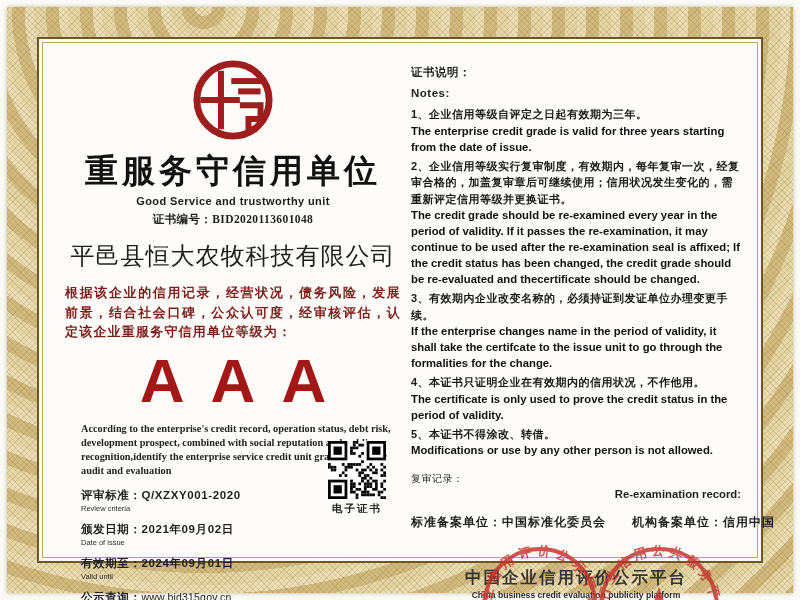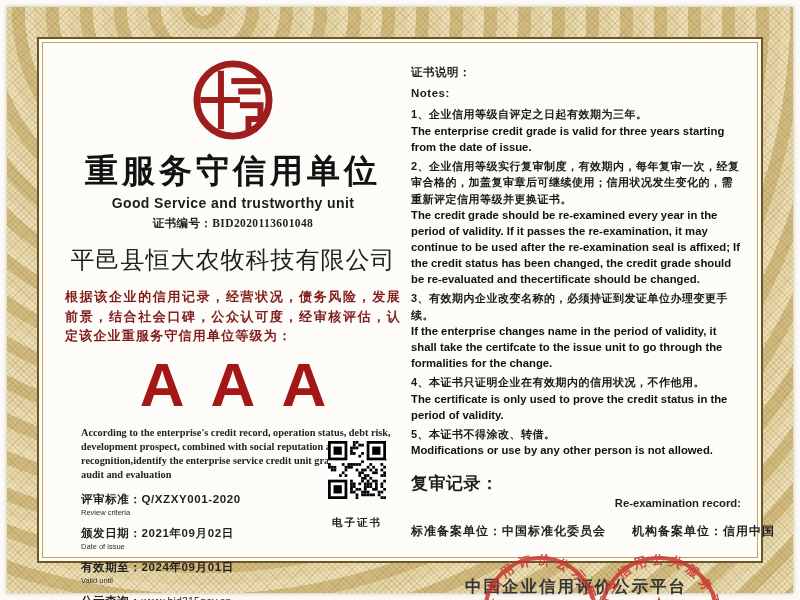--- a/index.html
+++ b/index.html
@@ -23,21 +23,21 @@
   .inner-line2 { width:100%; height:100%; border:1px solid #bfa35f; position:relative; background:#fdfcf8; }
 
   .paper { position:absolute; inset:0; }
 
   
   .col-left { position:absolute; left:22px; top:6px; width:336px; }
   .logo-wrap { text-align:center; margin-top:8px; }
   .logo-wrap svg { width:86px; height:86px; }
 
   .title-cn { text-align:center; font-size:33px; font-weight:bold; letter-spacing:4px; color:#121212; margin-top:2px; white-space:nowrap; }
-  .title-en { text-align:center; font-size:14px; font-weight:bold; color:#1c1c1c; letter-spacing:.4px; margin-top:1px; }
+  .title-en { text-align:center; font-size:11px; font-weight:bold; color:#1c1c1c; letter-spacing:.4px; margin-top:1px; }
   .cert-no { text-align:center; font-family:"Liberation Serif", serif; font-weight:bold; font-size:11.5px; margin-top:5px; letter-spacing:.4px; }
 
   .company { text-align:center; font-size:24px; font-weight:normal; letter-spacing:1px; margin-top:13px; white-space:nowrap; }
 
   .body-cn { margin-top:11px; font-size:13px; font-weight:bold; line-height:1.5; letter-spacing:1.2px; text-align:justify; color:#7f1d1d; }
 
   .grade { text-align:center; font-family:Liberation Sans, sans-serif; font-weight:bold; font-size:62px; color:#a31717; letter-spacing:26px; text-indent:26px; line-height:1; margin-top:8px; }
 
   .body-en { margin:10px 8px 0 16px; font-family:"Liberation Serif", serif; font-size:10.3px; line-height:1.38; color:#232323; font-weight:bold; }
 
@@ -45,30 +45,30 @@
   .field { margin-bottom:9px; }
   .field-line { font-size:11.5px; font-weight:bold; letter-spacing:.6px; }
   .field-cap { font-size:7.5px; color:#2b2b2b; margin-top:1px; }
   .urls { display:inline-block; vertical-align:top; }
   .urls div { font-size:10.5px; font-weight:normal; line-height:1.45; letter-spacing:.2px; }
 
   
   .qr-block { position:absolute; left:281px; top:398px; width:66px; text-align:center; }
   .qr { width:58px; height:58px; margin:0 auto; background:#fff; }
   .qr svg { width:58px; height:58px; display:block; }
-  .qr-label { font-size:10.5px; font-weight:bold; letter-spacing:2px; margin-top:17px; }
+  .qr-label { font-size:10.5px; font-weight:bold; letter-spacing:2px; margin-top:3px; }
 
   
   .col-right { position:absolute; left:368px; top:22px; width:330px; }
   .notes-title, .notes-en-title { font-size:11.5px; font-weight:bold; letter-spacing:.5px; margin-bottom:7px; }
   .note-cn { font-size:11px; font-weight:bold; letter-spacing:.5px; line-height:1.5; color:#1a1a1a; }
   .note-en { font-size:11.3px; font-weight:600; line-height:1.42; color:#111; margin-bottom:3px; }
 
   .reexam { margin-top:14px; }
-  .reexam-cn { font-size:17px; font-weight:bold; letter-spacing:.5px; }
+  .reexam-cn { font-size:10px; font-weight:normal; letter-spacing:.5px; }
   .reexam-en { display:flex; align-items:flex-end; margin-top:2px; font-size:11.3px; font-weight:600;flex-direction:column; }
   .reexam-line { flex:1; border-bottom:1.5px solid #333; margin-left:5px; height:12px; }
 
   .filing { margin-top:13px; display:flex; gap:26px; font-size:12px; font-weight:bold; letter-spacing:1px; white-space:nowrap; }
 
   
   .platform { position:relative; margin-top:14px; height:130px; }
   .platform-text { position:absolute; left:0; right:0; top:22px; text-align:center; z-index:2; }
   .pt-cn { font-size:16.5px; font-weight:bold; letter-spacing:2px; color:#343434; white-space:nowrap; }
   .pt-en { font-size:8.6px; font-weight:bold; color:#2e2e2e; margin:1px 0 3px; white-space:nowrap; }

